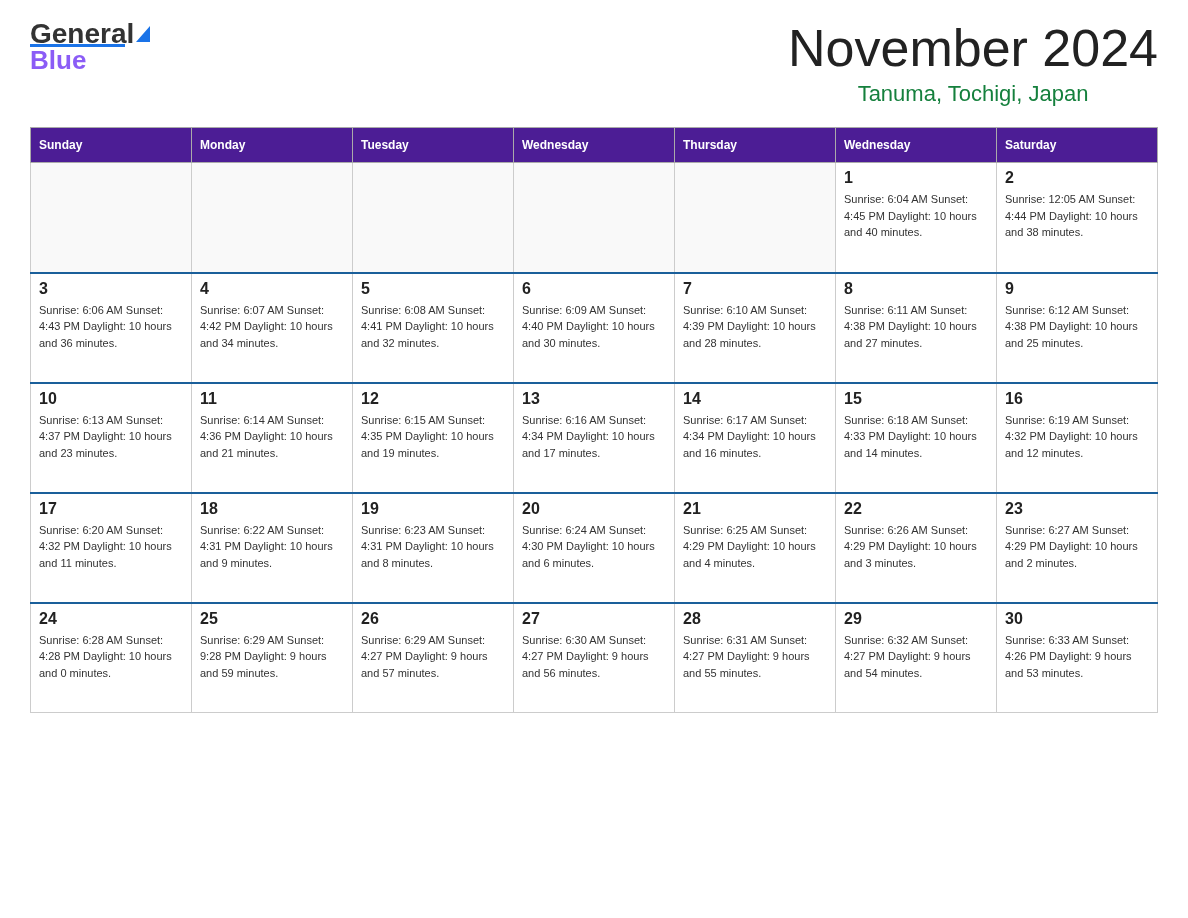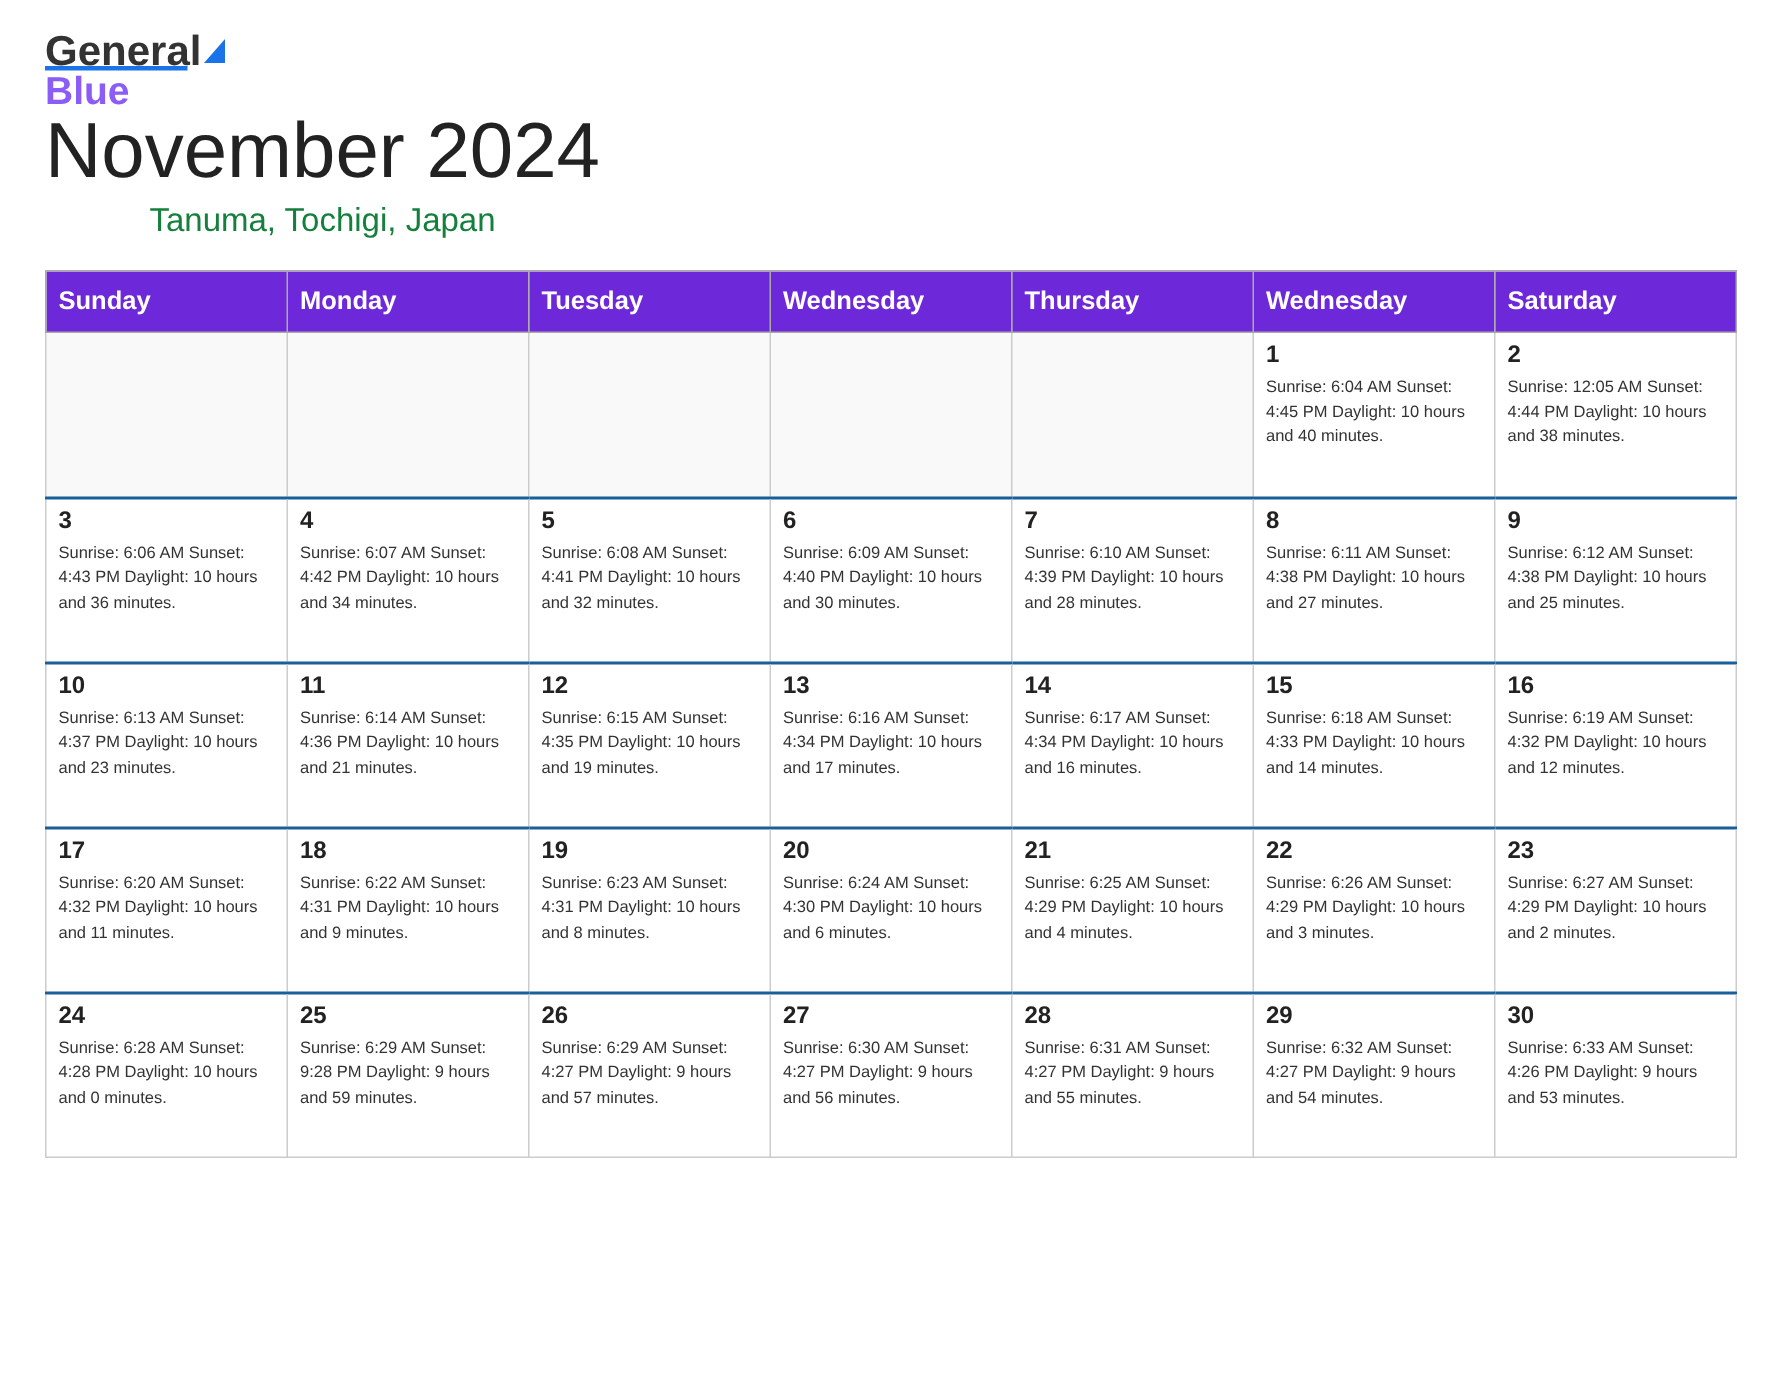--- a/index.html
+++ b/index.html
@@ -8,21 +8,20 @@
       font-family: Arial, sans-serif;
       width: 1188px;
       min-height: 918px;
       padding: 20px 30px;
     }
     .header {
       display: flex;
       justify-content: space-between;
       align-items: flex-start;
       margin-bottom: 20px;
-      flex-direction: column;
     }
     .logo {
       display: flex;
       flex-direction: column;
       align-items: flex-start;
     }
     .logo-text {
       font-size: 28px;
       font-weight: bold;
       color: #333;
@@ -42,23 +41,23 @@
       font-weight: normal;
       color: #15803d;
       margin-top: 4px;
     }
     .calendar {
       width: 100%;
       border-collapse: collapse;
       border: 1px solid #aaa;
     }
     .calendar th {
-      background: #6d28d9;
+      background: #4c1d95;
       color: #fff;
-      font-size: 17px;
+      font-size: 12px;
       font-weight: bold;
       padding: 10px 8px;
       text-align: left;
       border: 1px solid #aaa;
     }
     .calendar td {
       border: 1px solid #ccc;
       vertical-align: top;
       padding: 6px 8px;
       width: calc(100% / 7);

